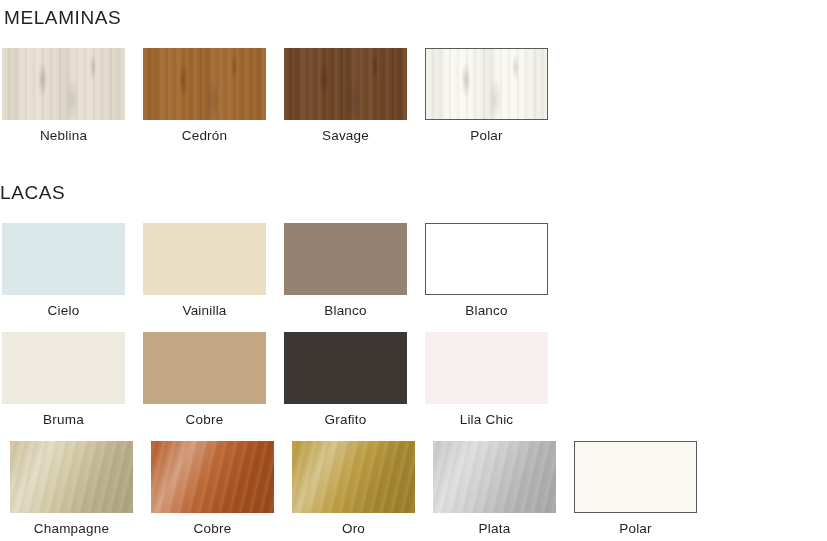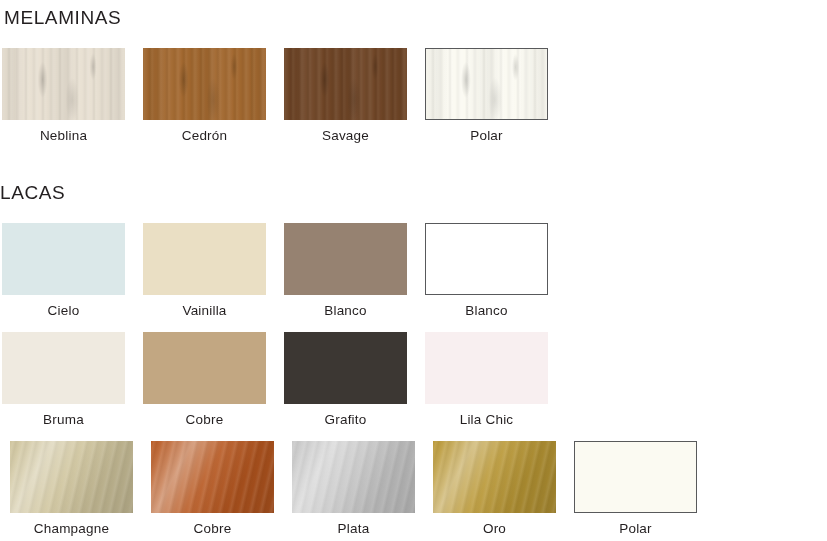--- a/index.html
+++ b/index.html
@@ -215,30 +215,30 @@
         </div>
         <div class="swatch-label">Champagne</div>
       </div>
       <div class="swatch-cell">
         <div class="swatch-chip" style="background: rgb(183, 87, 31);">
           <span class="grain metal"></span>
         </div>
         <div class="swatch-label">Cobre</div>
       </div>
       <div class="swatch-cell">
+        <div class="swatch-chip" style="background: rgb(185, 151, 52);">
+          <span class="grain metal"></span>
+        </div>
+        <div class="swatch-label">Oro</div>
+      </div>
+      <div class="swatch-cell">
         <div class="swatch-chip" style="background: rgb(201, 201, 201);">
           <span class="grain metal"></span>
         </div>
         <div class="swatch-label">Plata</div>
-      </div>
-      <div class="swatch-cell">
-        <div class="swatch-chip" style="background: rgb(185, 151, 52);">
-          <span class="grain metal"></span>
-        </div>
-        <div class="swatch-label">Oro</div>
       </div>
       <div class="swatch-cell">
         <div class="swatch-chip bordered" style="background: rgb(251, 250, 242);"></div>
         <div class="swatch-label">Polar</div>
       </div>
     </div>
 
 </div>
 
 </body></html>

